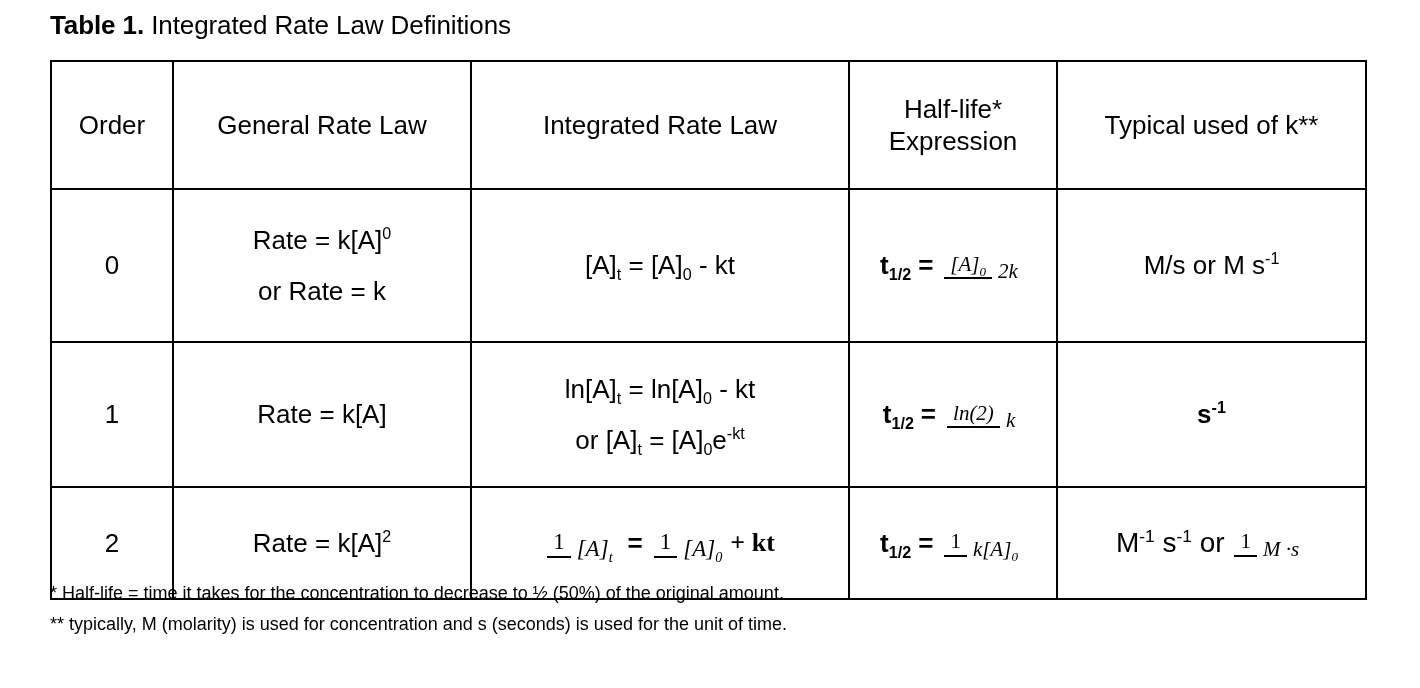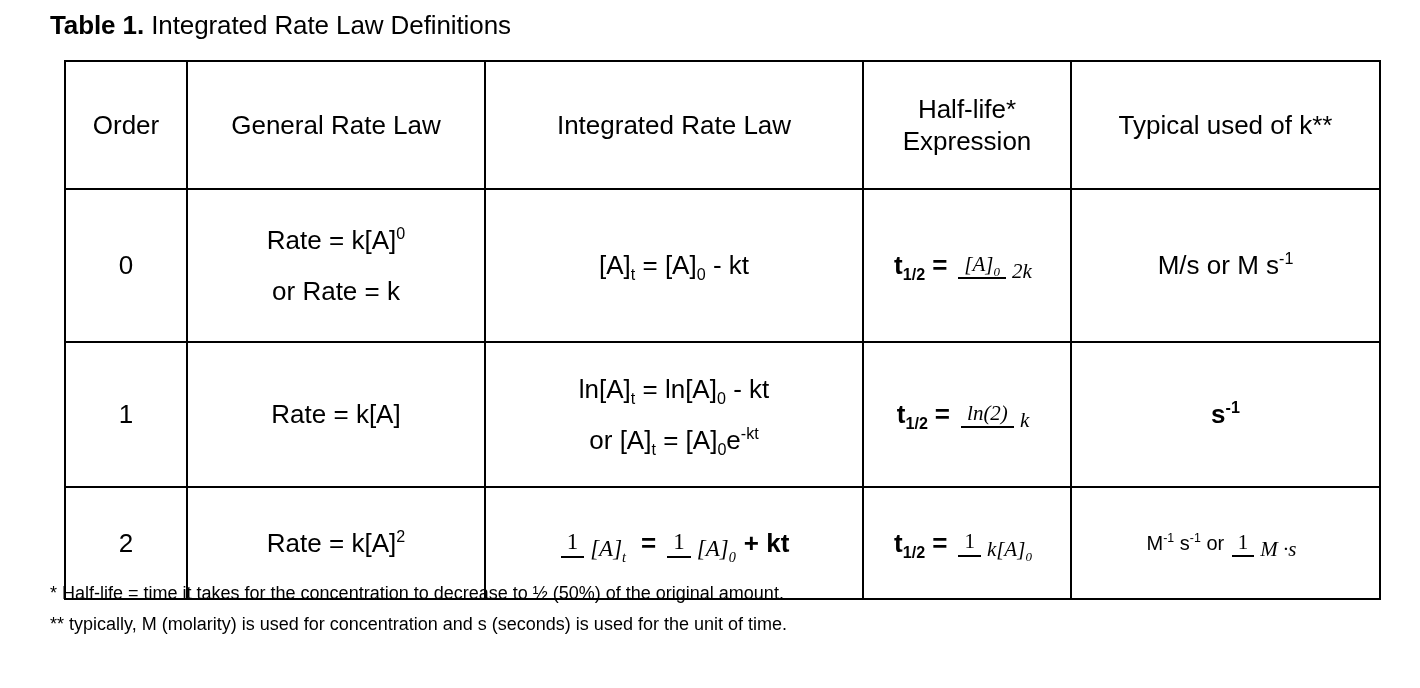--- a/index.html
+++ b/index.html
@@ -32,21 +32,21 @@
     letter-spacing: -0.1px;
     white-space: nowrap;
   }
   .caption .lead {
     font-weight: bold;
   }
 
   
   table.rate-table {
     position: absolute;
-    left: 64px;
+    left: 50px;
     top: 60px;
     width: 1315px;
     border-collapse: collapse;
     table-layout: fixed;
   }
   table.rate-table td {
     border: 2.5px solid #000000;
     text-align: center;
     vertical-align: middle;
     font-size: 26px;
@@ -107,21 +107,21 @@
   }
   .frac .num {
     padding: 0 6px 1px 6px;
     border-bottom: 2px solid #000;
   }
   .frac .den {
     padding: 12px 6px 0 6px;
   }
   .plain-num { font-style: normal; font-family: "Liberation Serif", serif; }
 
-  .sans-bold { font-family: Liberation Sans, sans-serif; font-weight: bold; font-style: normal; }
+  .sans-bold { font-family: Liberation Serif, serif; font-weight: bold; font-style: normal; }
 
   
   .bigfrac { font-size: 23px; }
 
   
   .footnotes {
     position: absolute;
     left: 50px;
     top: 578px;
     width: 1340px;
@@ -234,21 +234,21 @@
             <span class="tlabel"><span>t</span><sub>1/2</sub></span>
             <span class="eq">=</span>
             <span class="frac">
               <span class="num plain-num">1</span>
               <span class="den"><span>k[A]</span><sub>0</sub></span>
             </span>
           </span>
         </td>
         <td>
           <span class="mathline">
-            <span style="font-size:20px;"><span>M</span><sup>-1</sup>&nbsp;<span>s</span><sup>-1</sup>&nbsp;<span>or</span>&nbsp;</span>
+            <span style="font-size:28px;"><span>M</span><sup>-1</sup>&nbsp;<span>s</span><sup>-1</sup>&nbsp;<span>or</span>&nbsp;</span>
             <span class="frac">
               <span class="num plain-num">1</span>
               <span class="den">M ·s</span>
             </span>
           </span>
         </td>
       </tr>
     </tbody>
   </table>
 

